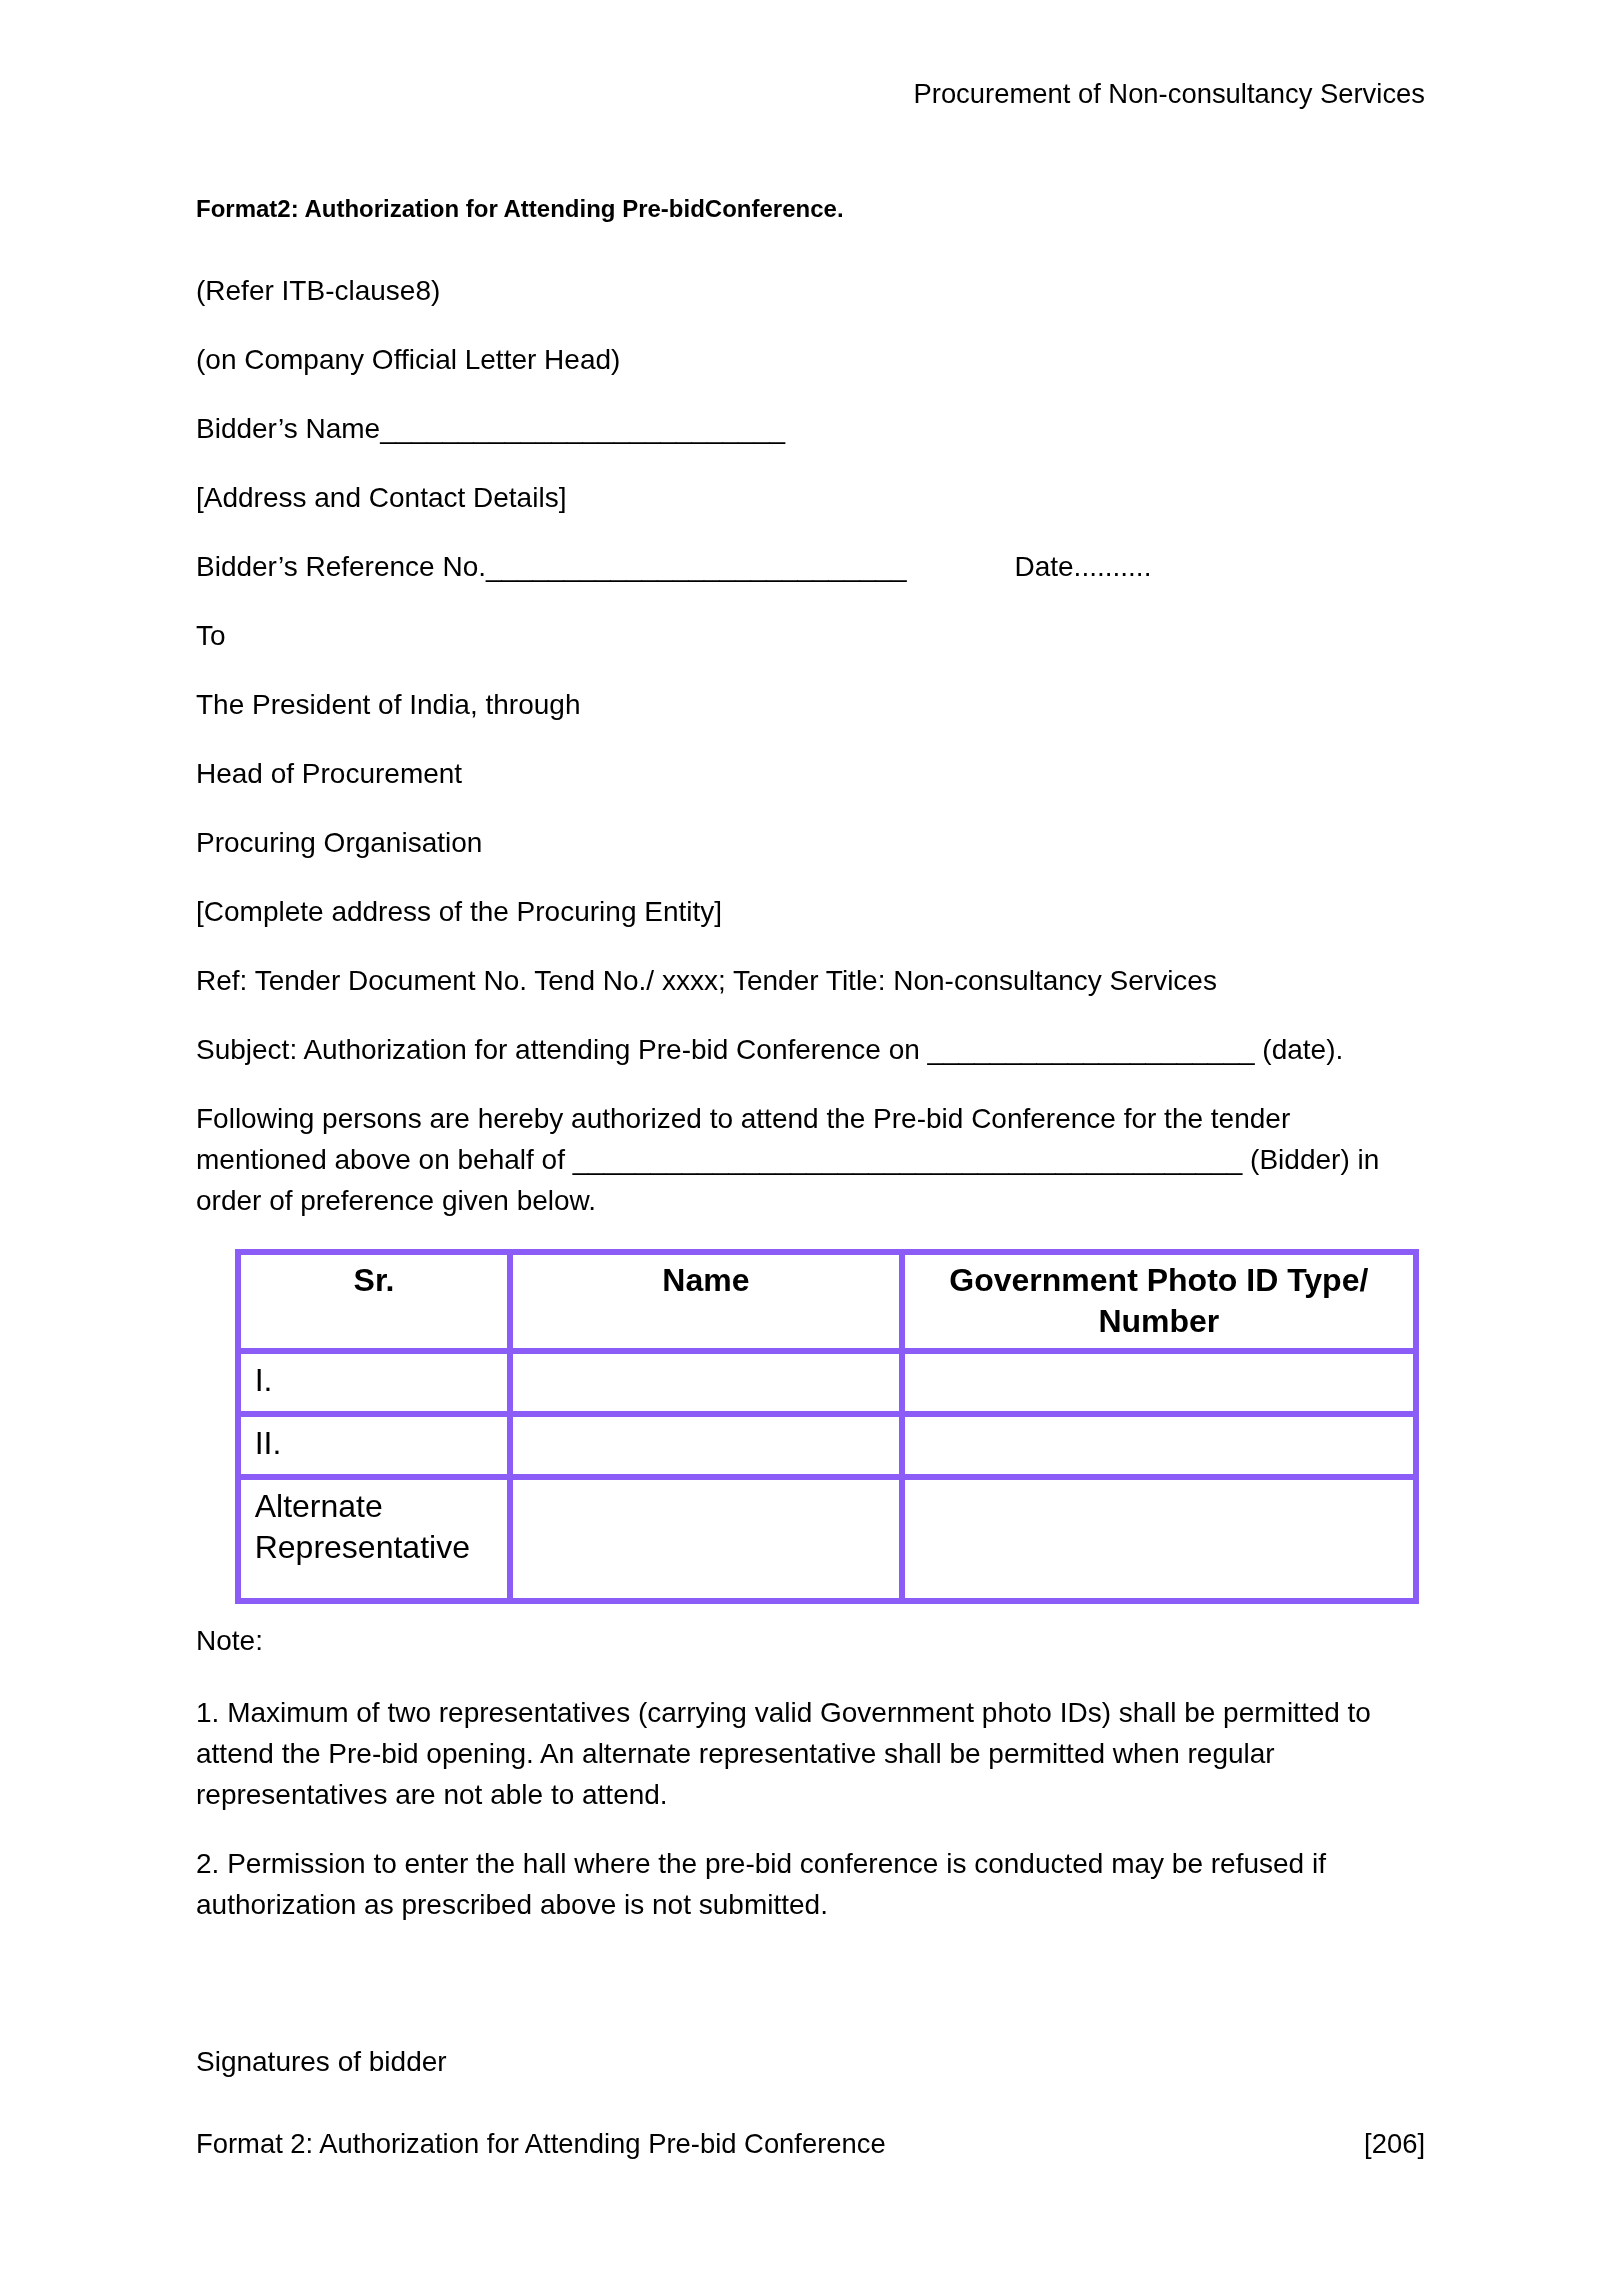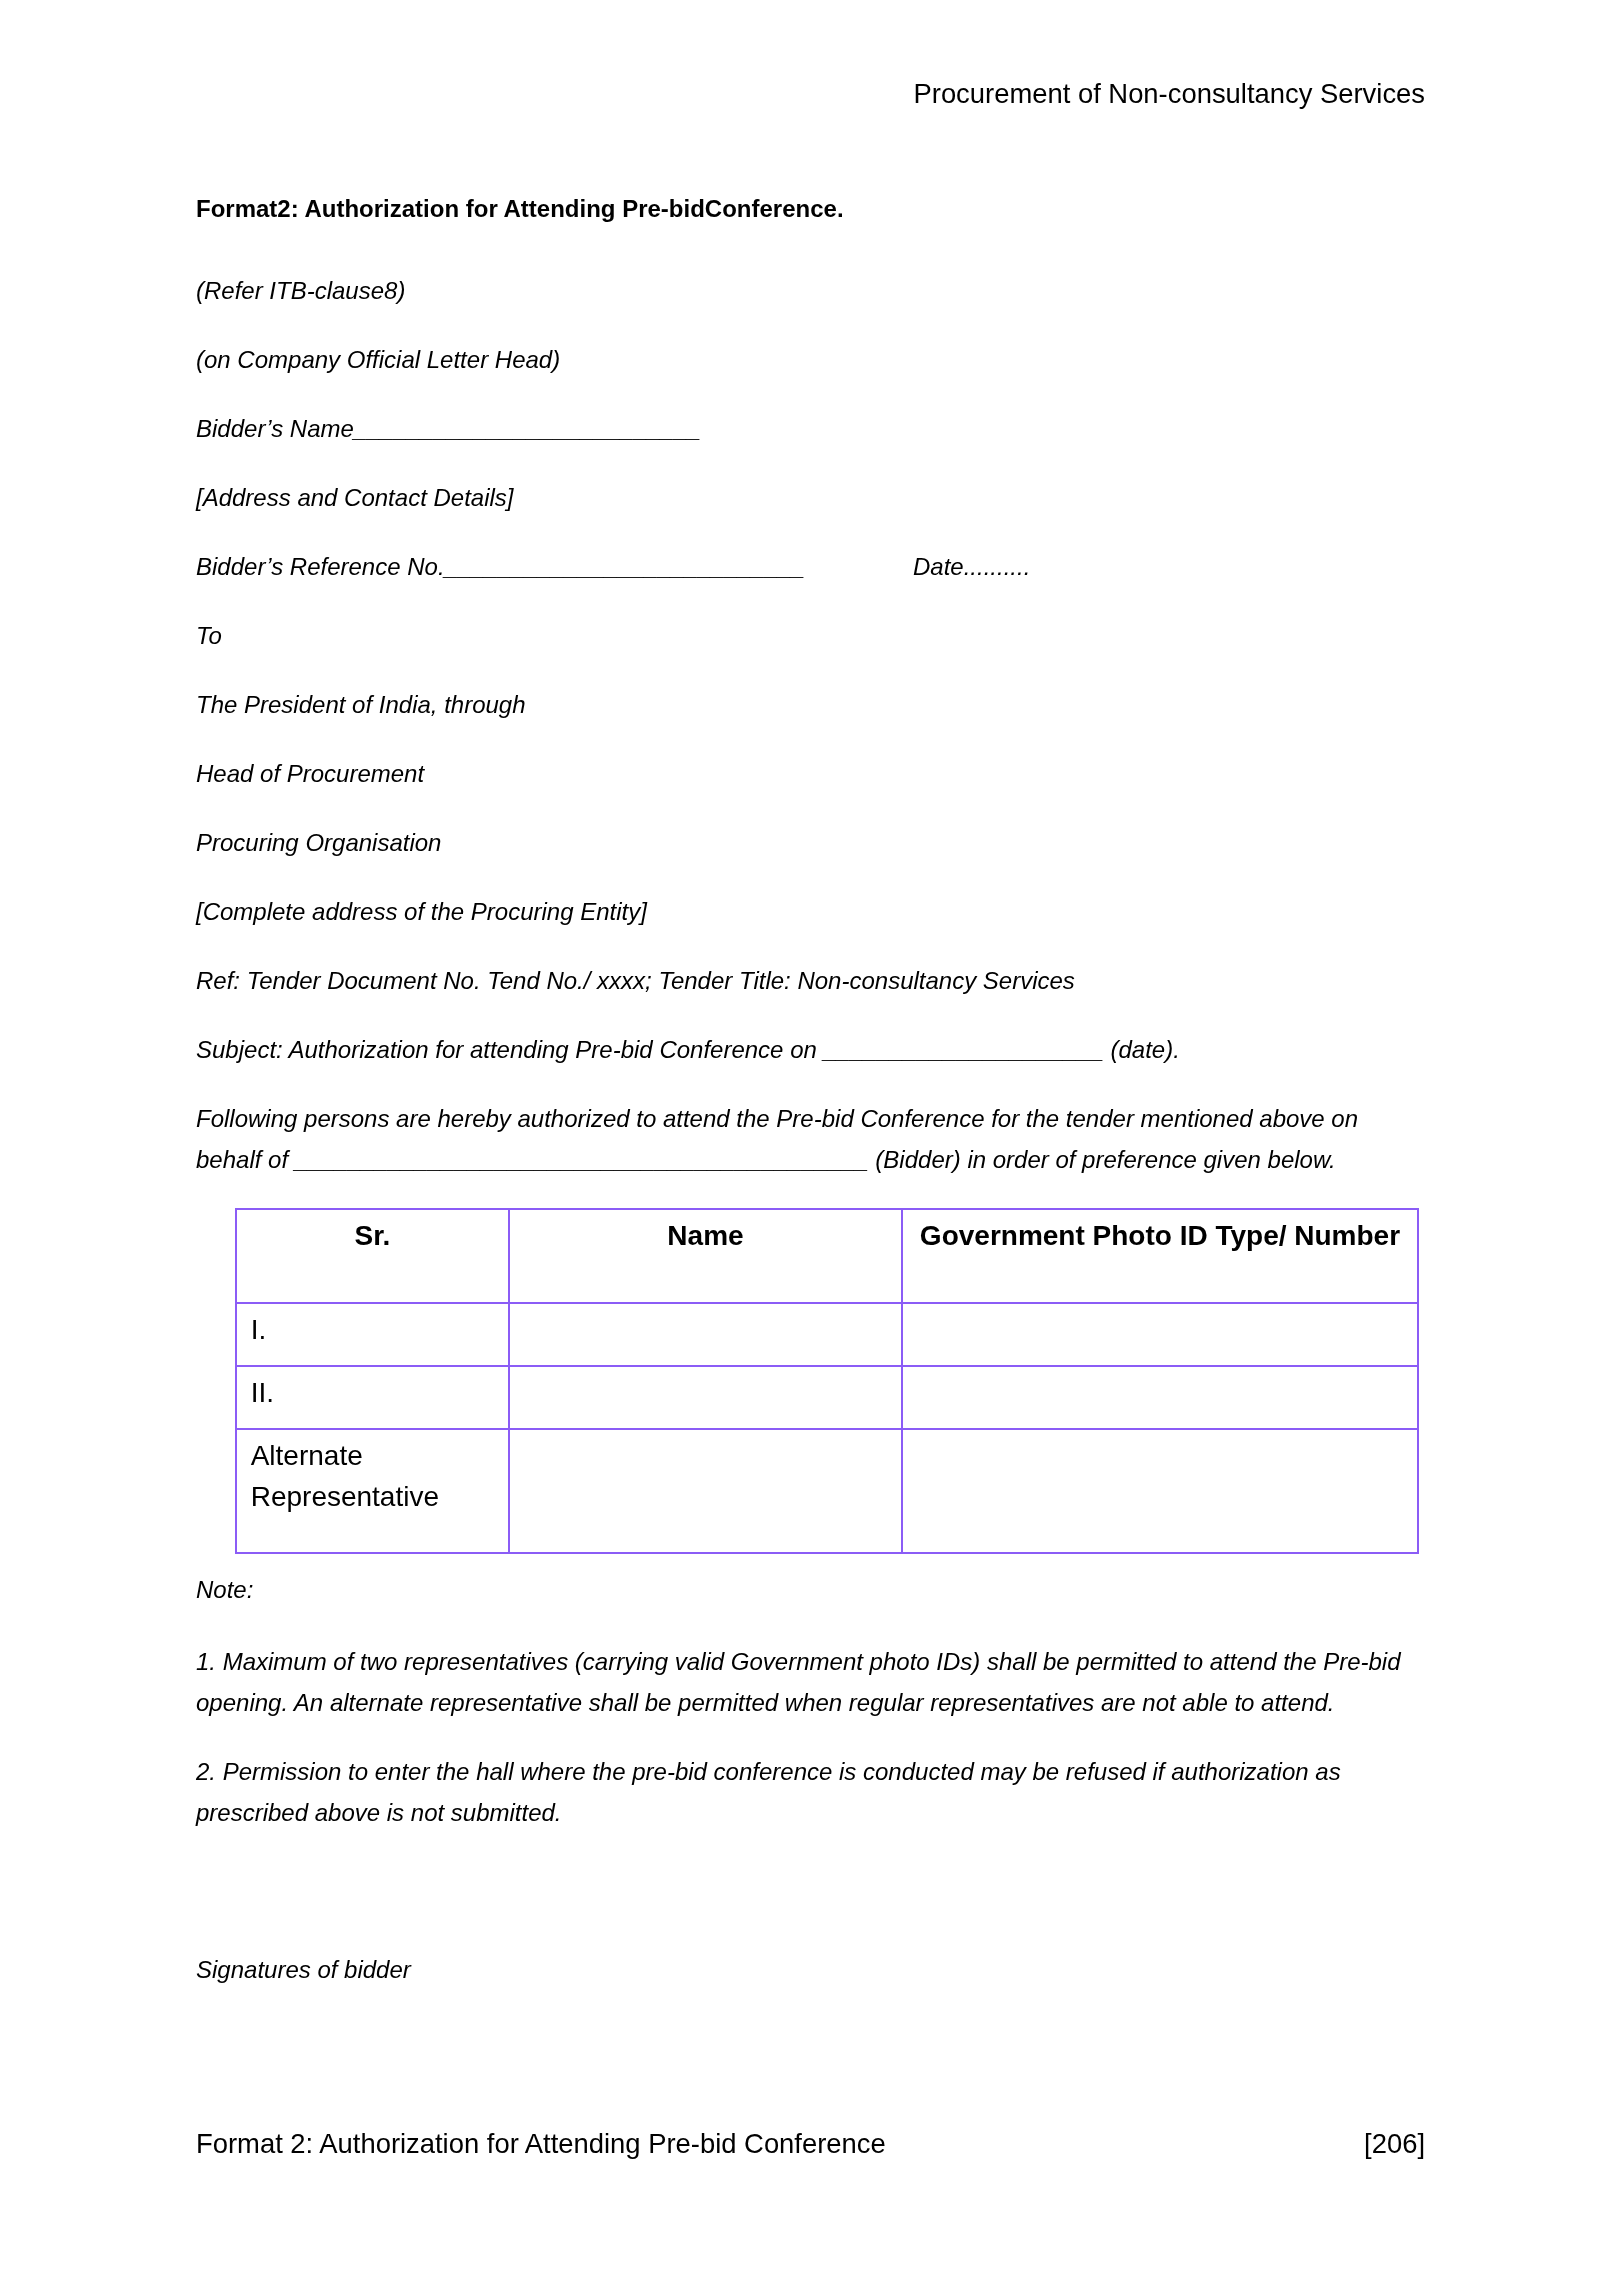--- a/index.html
+++ b/index.html
@@ -25,39 +25,38 @@
     margin-bottom: 80px;
   }
   .doc-title {
     font-size: 24px;
     line-height: 1.3;
     font-weight: bold;
     text-align: left;
     margin-bottom: 45px;
   }
   p.line {
-    font-size: 24px;
+    font-size: 28px;
     line-height: 41px;
     margin-bottom: 28px;
-    font-style: italic;
   }
   .date-span {
     display: inline-block;
     margin-left: 108px;
   }
   table.rep-table {
     border-collapse: collapse;
     table-layout: fixed;
     width: 1184px;
     margin: 24.5px 0 15.7px 39px;
   }
   table.rep-table th,
   table.rep-table td {
-    border: 2px solid #8b5cf6;
-    font-size: 28px;
+    border: 6px solid #8b5cf6;
+    font-size: 32px;
     line-height: 41px;
     padding: 5.9px 13.7px;
     vertical-align: top;
     overflow: hidden;
   }
   table.rep-table th {
     font-weight: bold;
     text-align: center;
     height: 94px;
   }

